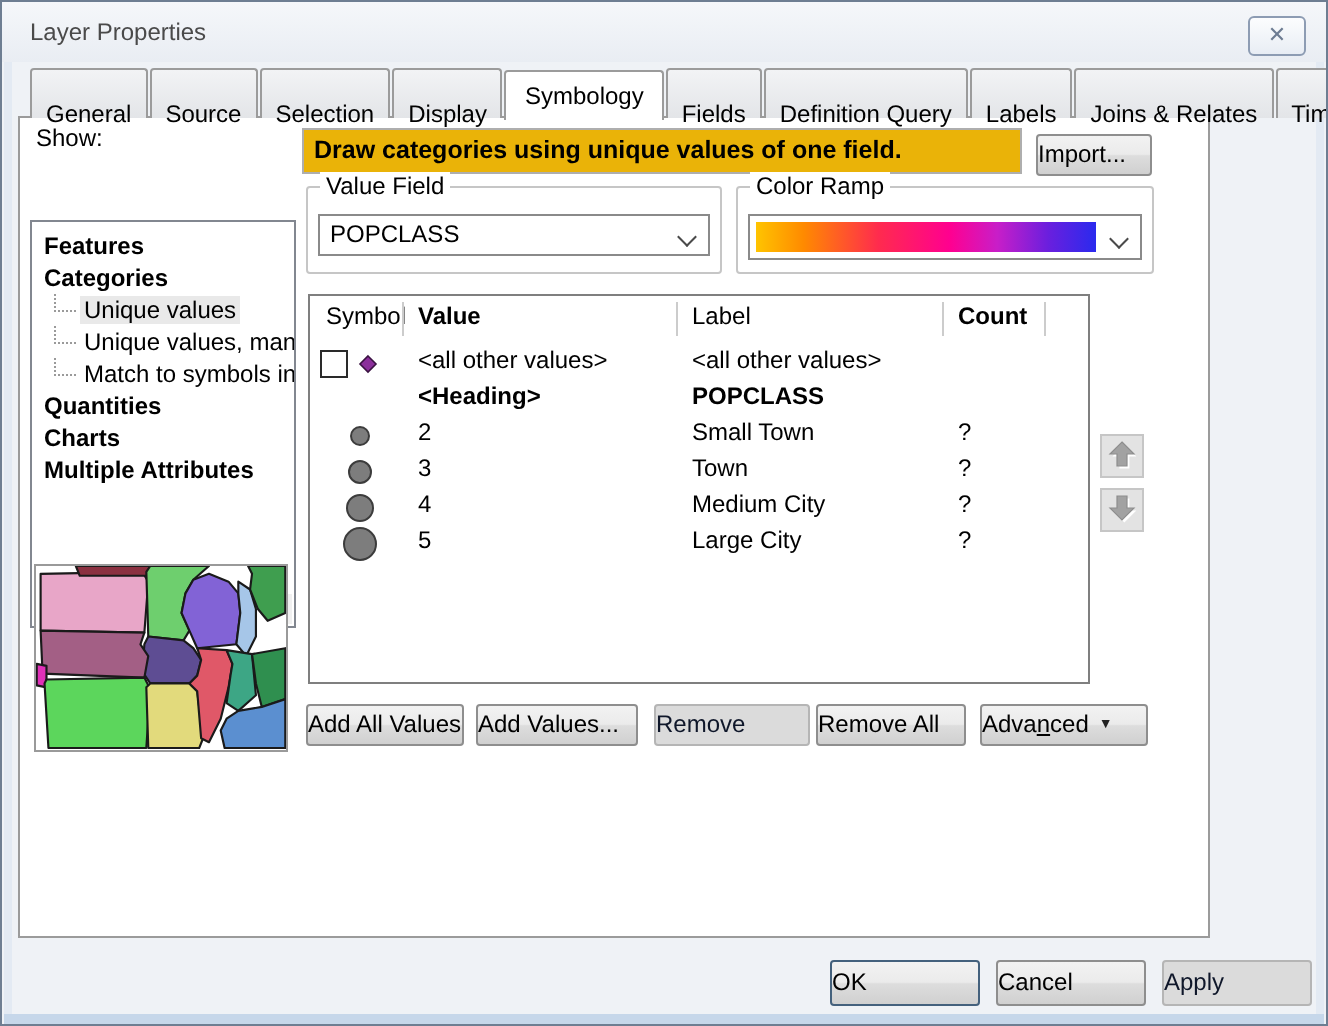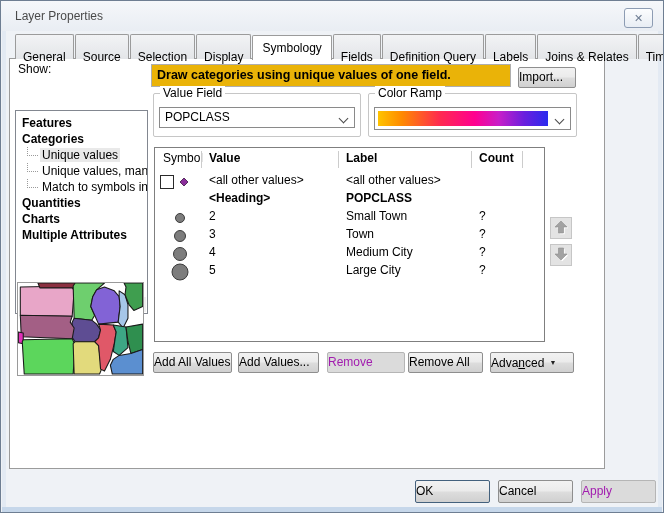--- a/index.html
+++ b/index.html
@@ -79,21 +79,21 @@
   .combo-colorramp .chevron { top:8px; }
   .ramp-swatch { position:absolute; left:3px; top:3px; bottom:3px; right:22px; }
 
   
   .vtable { position:absolute; left:144px; top:88px; width:391px; height:195px;
             border:1px solid #7f7f7f; background:#fff; overflow:hidden; }
   .vhead { position:absolute; left:0; top:0; right:0; height:21px; background:#fff; }
   .vhead span { position:absolute; top:3px; }
   .h-symbol { left:8px; }
   .h-value { left:54px; font-weight:bold; }
-  .h-label { left:191px; font-weight:bold; }
+  .h-label { left:191px; font-weight:normal; }
   .h-count { left:324px; font-weight:bold; }
   .vsep { position:absolute; top:2px; width:1px; height:17px; background:#ccc; }
   .vrow { position:absolute; left:0; right:0; height:18px; cursor:default; }
   .vrow span { position:absolute; top:2px; }
   .c-value { left:54px; } .c-label { left:191px; } .c-count { left:324px; }
   .vrow.heading .c-value, .vrow.heading .c-label { font-weight:bold; }
   .sym-cell { position:absolute; left:0; top:0; width:46px; height:18px; }
   .chk { position:absolute; left:5px; top:2px; width:14px; height:14px; background:#fff;
          border:1px solid #2a2a2a; cursor:pointer; }
   .sym-svg { position:absolute; left:15px; top:0px; }
@@ -102,21 +102,21 @@
   .updown { position:absolute; width:22px; height:22px; background:#e3e3e3;
             border:1px solid #c6c6c6; cursor:pointer; }
   .btn-up { left:540px; top:158px; }
   .btn-down { left:540px; top:185px; }
 
   
   .act { position:absolute; top:293px; height:21px; line-height:19px; }
   .a1 { left:143px; width:79px; } .a2 { left:228px; width:81px; }
   .a3 { left:317px; width:78px; } .a4 { left:398px; width:75px; }
   .a5 { left:480px; width:84px; }
-  .btn.disabled { background:#dbdbdb; border-color:#b5b5b5; color:#a21caf; cursor:default; }
+  .btn.disabled { background:#dbdbdb; border-color:#b5b5b5; color:#0f172a; cursor:default; }
   .menu-arrow { font-size:7px; vertical-align:2px; margin-left:5px; color:#222; }
   .accesskey { text-decoration:underline; }
 
   
   .footer-btn { position:absolute; top:479px; width:75px; height:23px; line-height:21px; }
   .f-ok { left:414px; border-color:#44617d; }
   .f-cancel { left:497px; }
   .f-apply { left:580px; }
 </style>
 </head>

